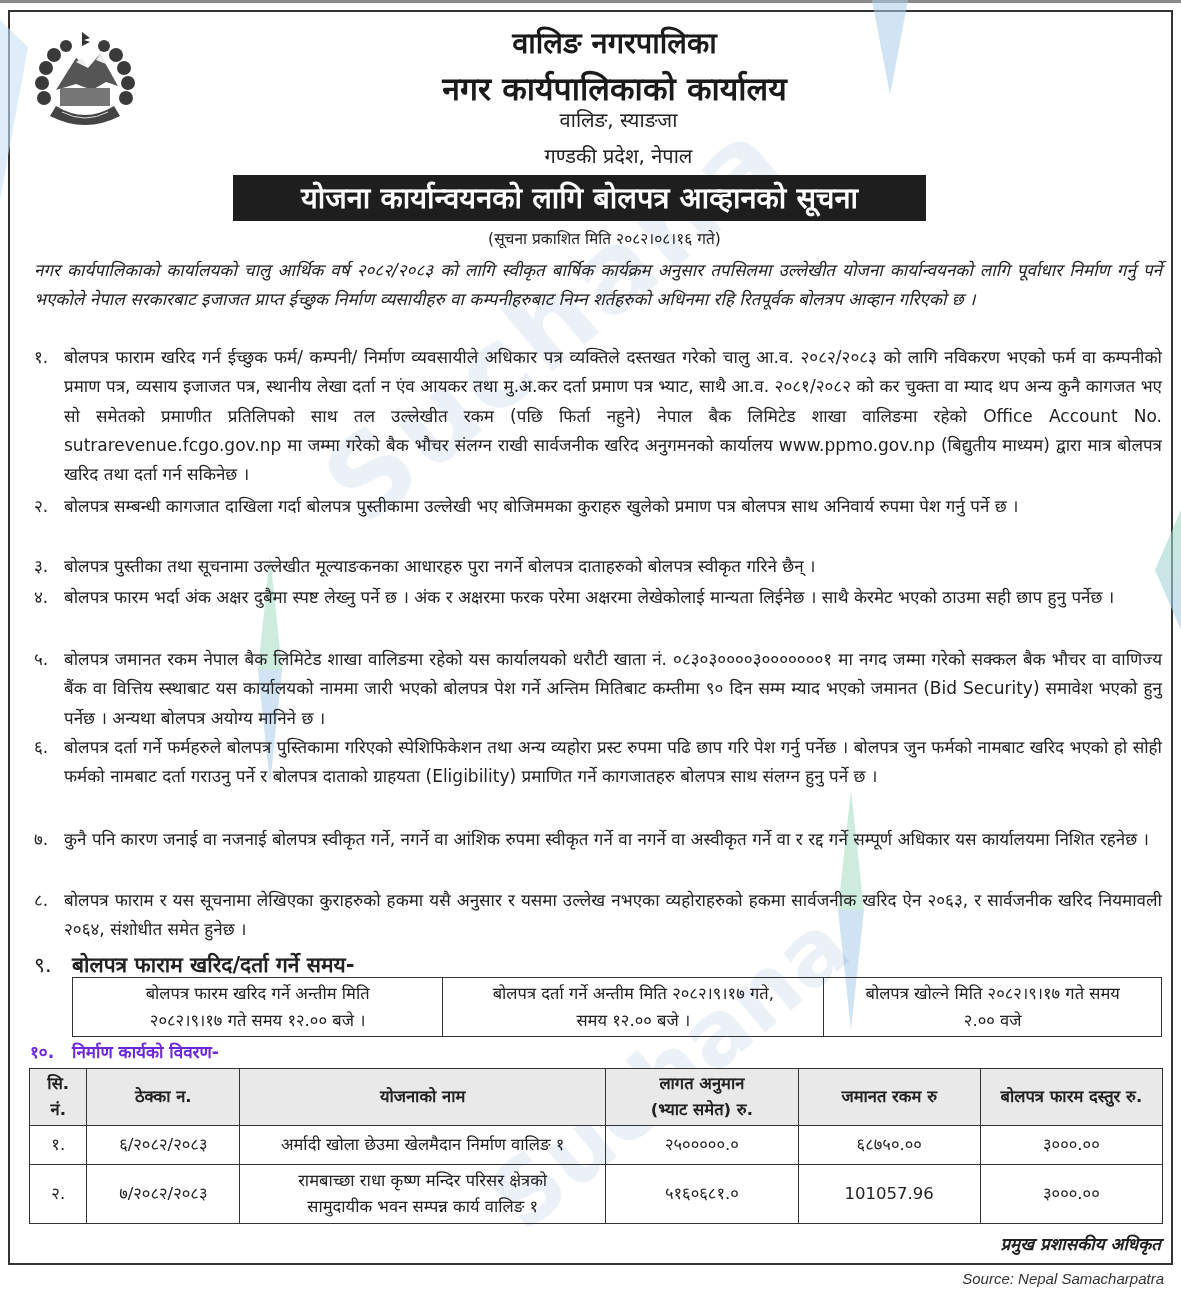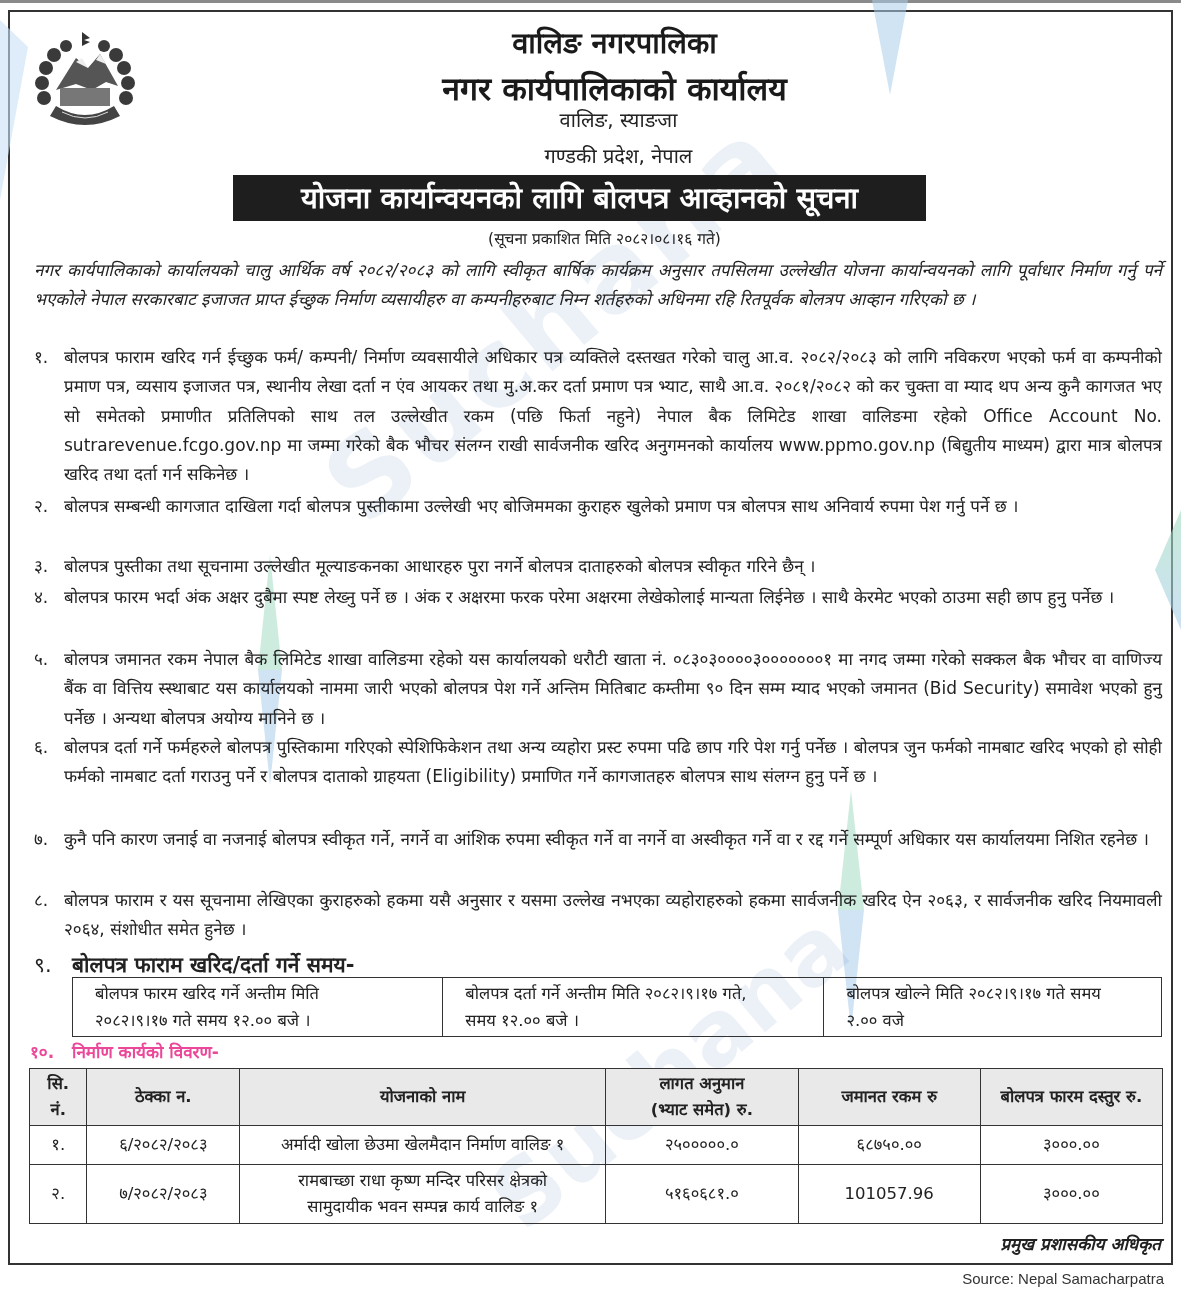--- a/index.html
+++ b/index.html
@@ -39,32 +39,32 @@
 
   .body { position:absolute; left:34px; width:1128px; font-size:17px; line-height:29px; color:#222; text-align:justify; }
   .intro { top:256px;font-style:italic; }
   .item { position:absolute; left:34px; width:1128px; font-size:17px; line-height:29.3px; color:#222; }
   .item .num { position:absolute; left:0; top:0; width:40px; }
   .item .txt { margin-left:30px; text-align:justify; }
 
   .sec9 { position:absolute; left:34px; top:950px; font-size:21px; font-weight:bold; color:#222; }
   .sec9 .num { display:inline-block; width:38px; font-weight:normal; }
   .sched { position:absolute; left:72px; top:977px; width:1090px; border-collapse:collapse; font-size:16.5px; color:#222; }
-  .sched td { border:1.5px solid #333; padding:2px 22px; line-height:27px; vertical-align:middle; }
-  .sec10 { position:absolute; left:30px; top:1040px; font-size:17px; font-weight:bold; color:#ec4899; }
+  .sched td { border:1.5px solid #333; text-align:center; padding:2px 22px; line-height:27px; vertical-align:middle; }
+  .sec10 { position:absolute; left:30px; top:1040px; font-size:17px; font-weight:bold; color:#6d28d9; }
   .sec10 .num { display:inline-block; width:42px; }
 
   .works { position:absolute; left:29px; top:1068px; width:1134px; border-collapse:collapse; font-size:16.5px; color:#222; }
   .works th { background:#e9e9e9; font-weight:bold; border:1.5px solid #333; padding:2px 4px; line-height:26px; text-align:center; }
   .works td { border:1.5px solid #333; padding:2px 4px; line-height:26px; text-align:center; }
   .works .r1 td { height:34px; }
   .works .r2 td { height:54px; }
 
   .sign { position:absolute; right:20px; top:1232px; font-size:17px; font-weight:bold; font-style:italic; color:#222;text-align:center; }
-  .source { position:absolute; right:17px; top:1270px; font-family:"Liberation Sans", sans-serif; font-size:15px; color:#333; }
+  .source { position:absolute; right:17px; top:1270px; font-family:"Liberation Sans", sans-serif; font-style:italic; font-size:15px; color:#333; }
 </style>
 </head>
 <body>
 
 <div class="topline"></div>
 
 <div class="frame"></div>
 
 <div class="wm wm-arrow-top"></div>
 <div class="wm wm-arrow-left"></div>

